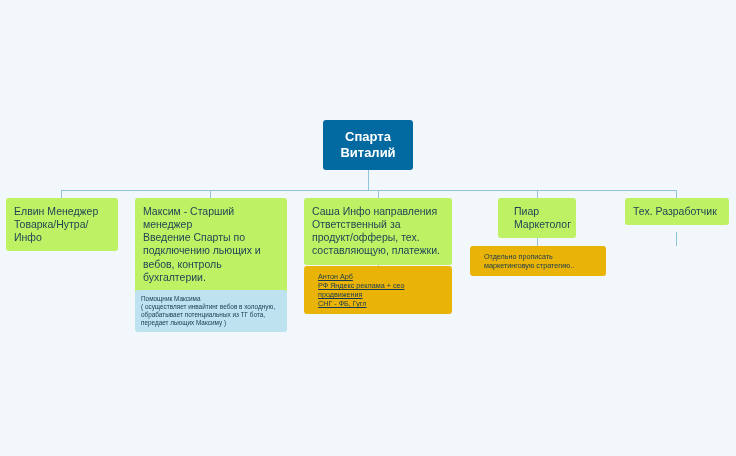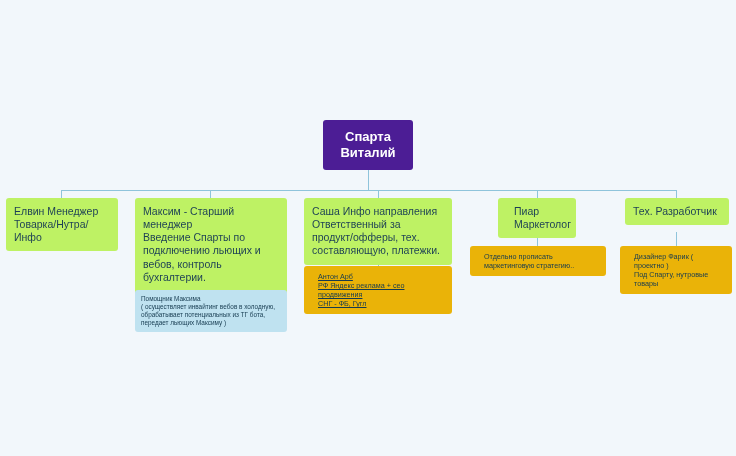--- a/index.html
+++ b/index.html
@@ -19,21 +19,21 @@
     height: 456px;
   }
   .node {
     position: absolute;
     box-sizing: border-box;
     border-radius: 3px;
     line-height: 1.25;
     white-space: pre-line;
   }
   .root {
-    background: #4c1d95;
+    background: #0369a1;
     color: #ffffff;
     font-size: 13px;
     font-weight: bold;
     text-align: center;
     padding: 10px 6px;
     display: flex;
     align-items: center;
     justify-content: center;
   }
   .branch {
@@ -96,16 +96,14 @@
 Ответственный за продукт/офферы, тех. составляющую, платежки.</div>
   <div class="node leaf" style="left:304px; top:266px; width:148px;text-decoration:underline;">Антон Арб
 РФ Яндекс реклама + сео продвижения
 СНГ - ФБ, Гугл</div>
 
   <div class="node branch" style="left:498px; top:198px; width:78px;padding-left:16px;">Пиар
 Маркетолог</div>
   <div class="node leaf" style="left:470px; top:246px; width:136px;">Отдельно прописать маркетинговую стратегию..</div>
 
   <div class="node branch" style="left:625px; top:198px; width:104px;">Тех. Разработчик</div>
-  <div class="node leaf" style="left:620px; top:246px; width:112px;">Дизайнер Фарик ( проектно )
-Под Спарту, нутровые товары</div>
 
 </div>
 
 </body></html>

